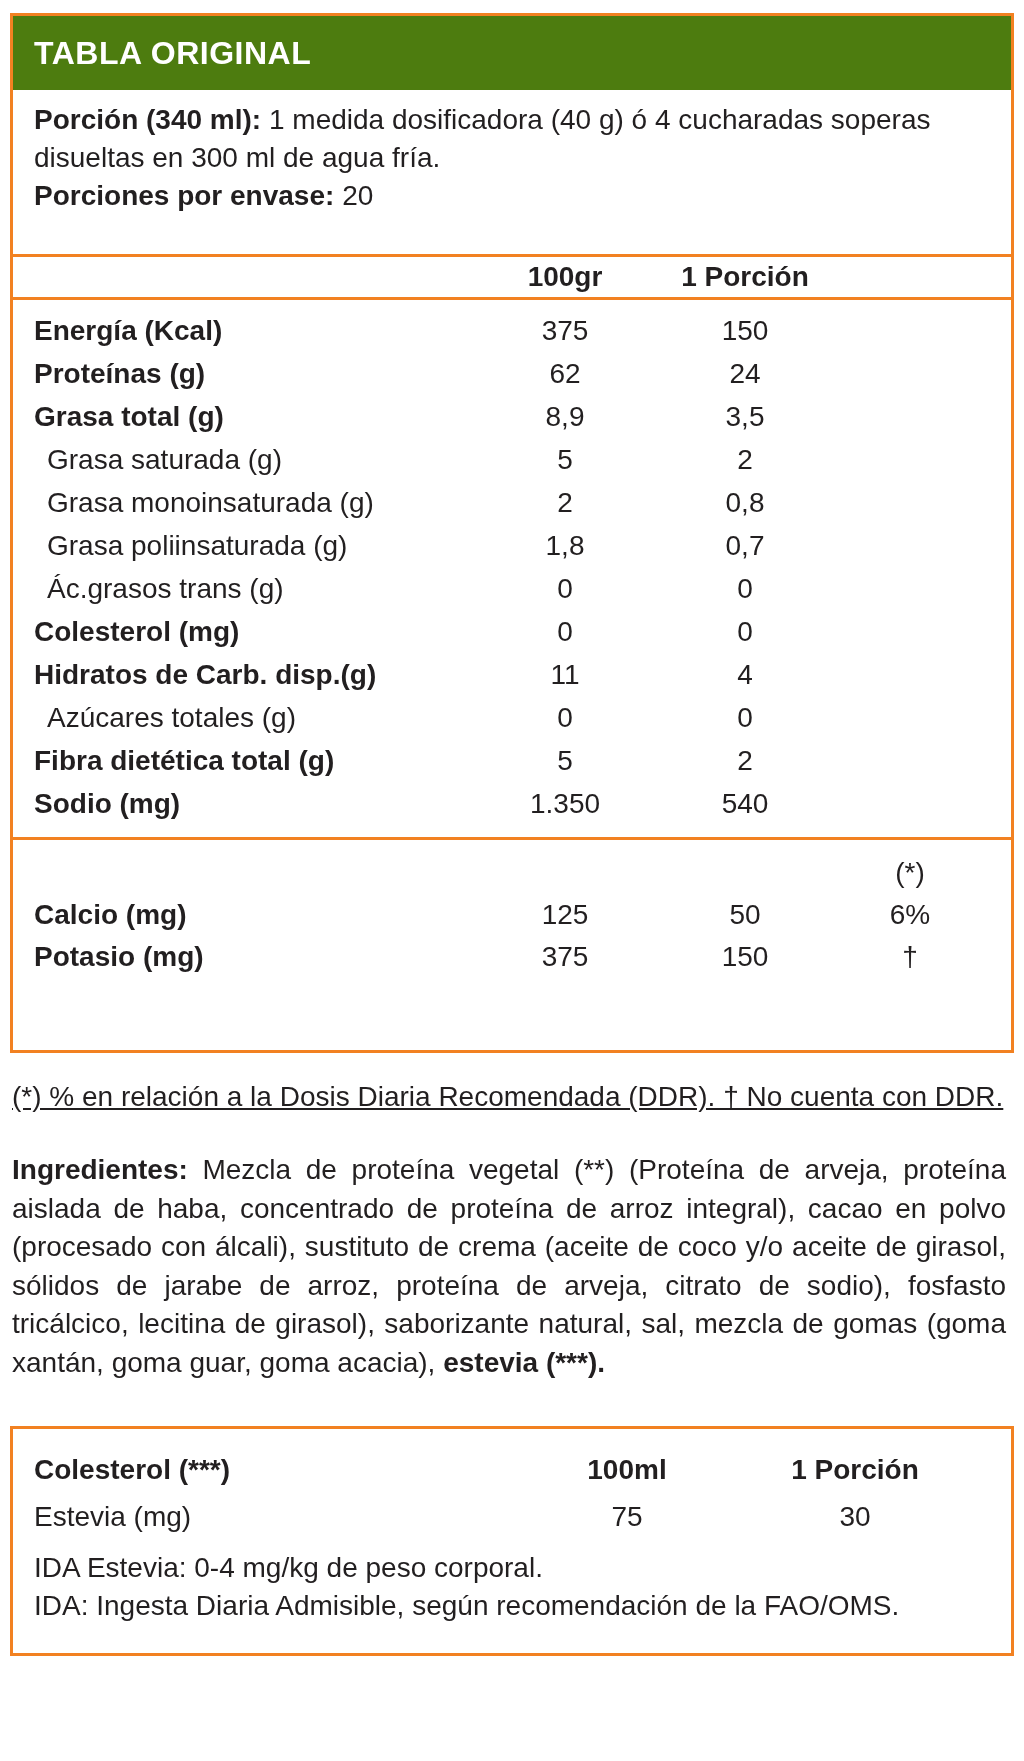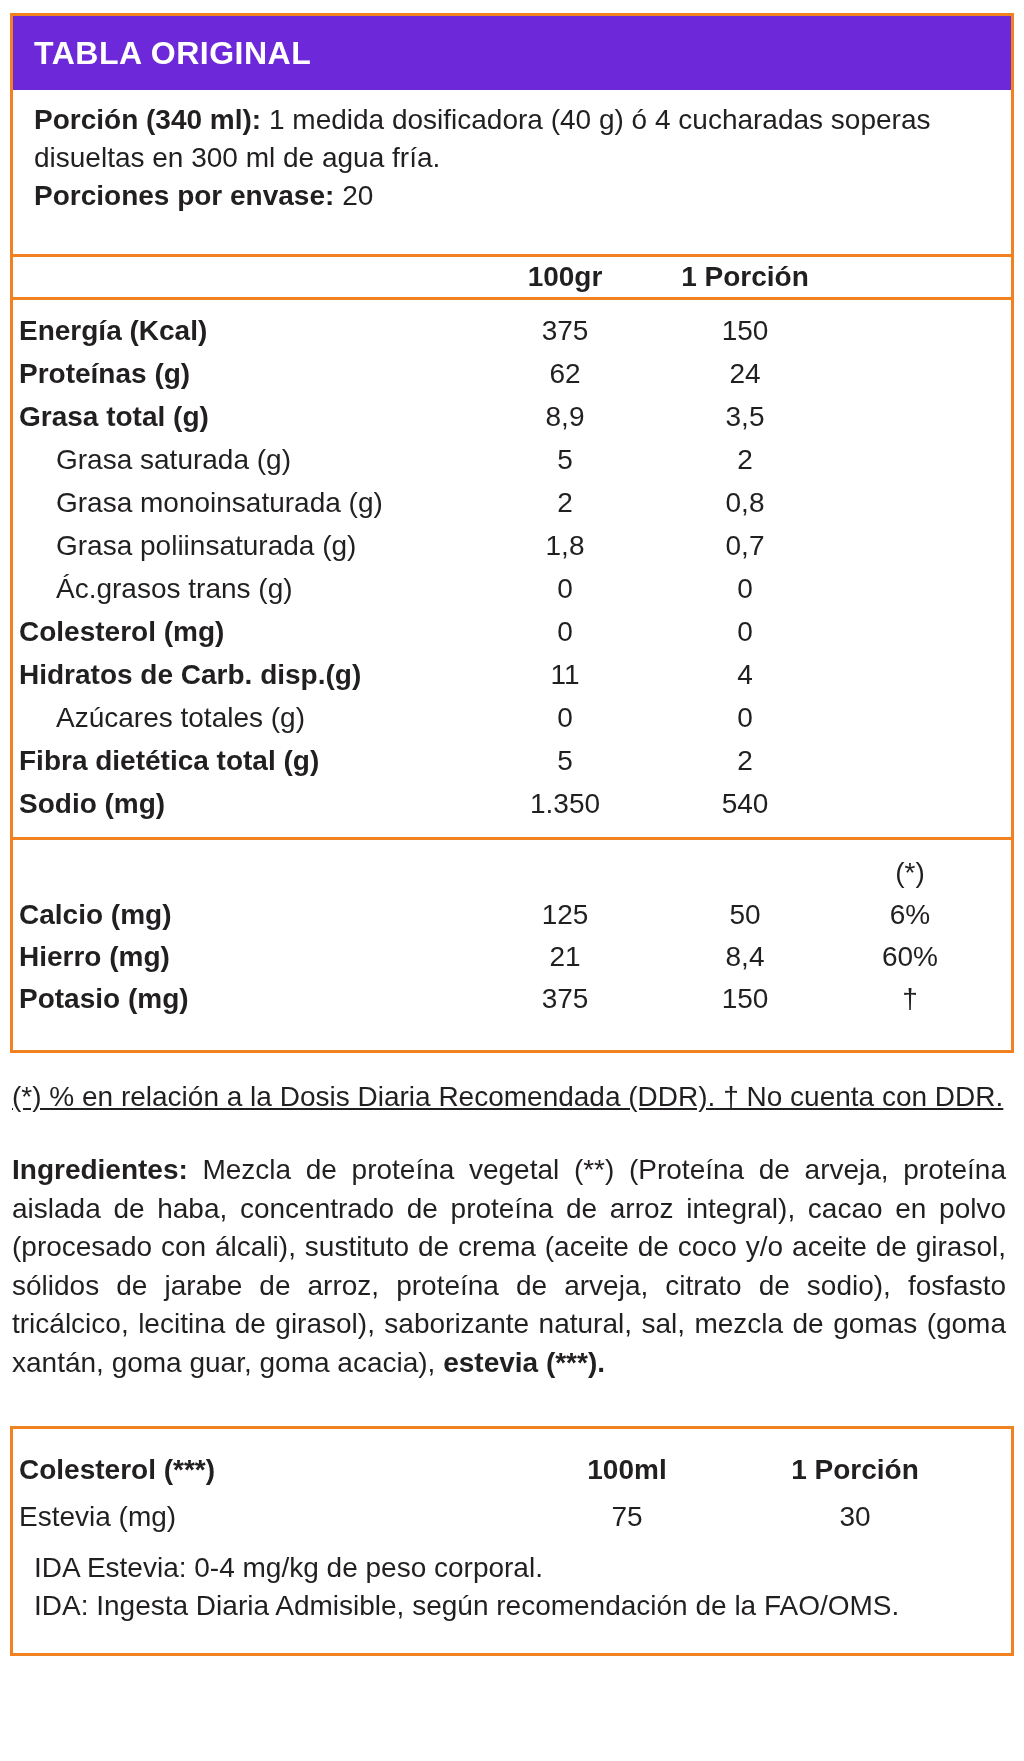--- a/index.html
+++ b/index.html
@@ -20,21 +20,21 @@
     width: 1024px;
     height: 1761px;
     padding: 13px 10px 0 10px;
   }
   
   .main-box {
     border: 3px solid #F28121;
     background: #ffffff;
   }
   .title-bar {
-    background: #6d28d9;
+    background: #4d7c0f;
     height: 74px;
     display: flex;
     align-items: center;
     padding-left: 21px;
   }
   .title-bar .title-text {
     color: #ffffff;
     font-size: 32px;
     font-weight: bold;
     letter-spacing: 0.5px;
@@ -72,24 +72,24 @@
     font-size: 28px;
   }
   
   .row {
     display: flex;
     align-items: center;
     height: 43px;
   }
   .row .cell-label {
     flex: 1;
-    padding-left: 6px;
+    padding-left: 21px;
     white-space: nowrap;
   }
-  .row.indent .cell-label { padding-left: 43px; }
+  .row.indent .cell-label { padding-left: 34px; }
   .row .c2 { width: 150px; text-align: center; }
   .row .c3 { width: 160px; margin-left: 25px; text-align: center; }
   .row .c4 { width: 170px; margin-right: 16px; text-align: center; }
   .row.no-pct .c3 { margin-right: 186px; }
   .row .spacer { flex: 1; }
   .pct-header-row { height: 38px; }
   .minerals-section .row { height: 42px; }
   .minerals-section .cell-label { font-weight: bold; }
   
   .footnote {
@@ -216,26 +216,20 @@
         <span class="spacer"></span>
         <span class="c4">(*)</span>
       </div>
       <div class="row">
         <span class="cell-label">Calcio (mg)</span>
         <span class="c2">125</span>
         <span class="c3">50</span>
         <span class="c4">6%</span>
       </div>
       <div class="row">
-        <span class="cell-label">Hierro (mg)</span>
-        <span class="c2">21</span>
-        <span class="c3">8,4</span>
-        <span class="c4">60%</span>
-      </div>
-      <div class="row">
         <span class="cell-label">Potasio (mg)</span>
         <span class="c2">375</span>
         <span class="c3">150</span>
         <span class="c4">†</span>
       </div>
     </div>
 
   </div>
 
   <div class="footnote">

